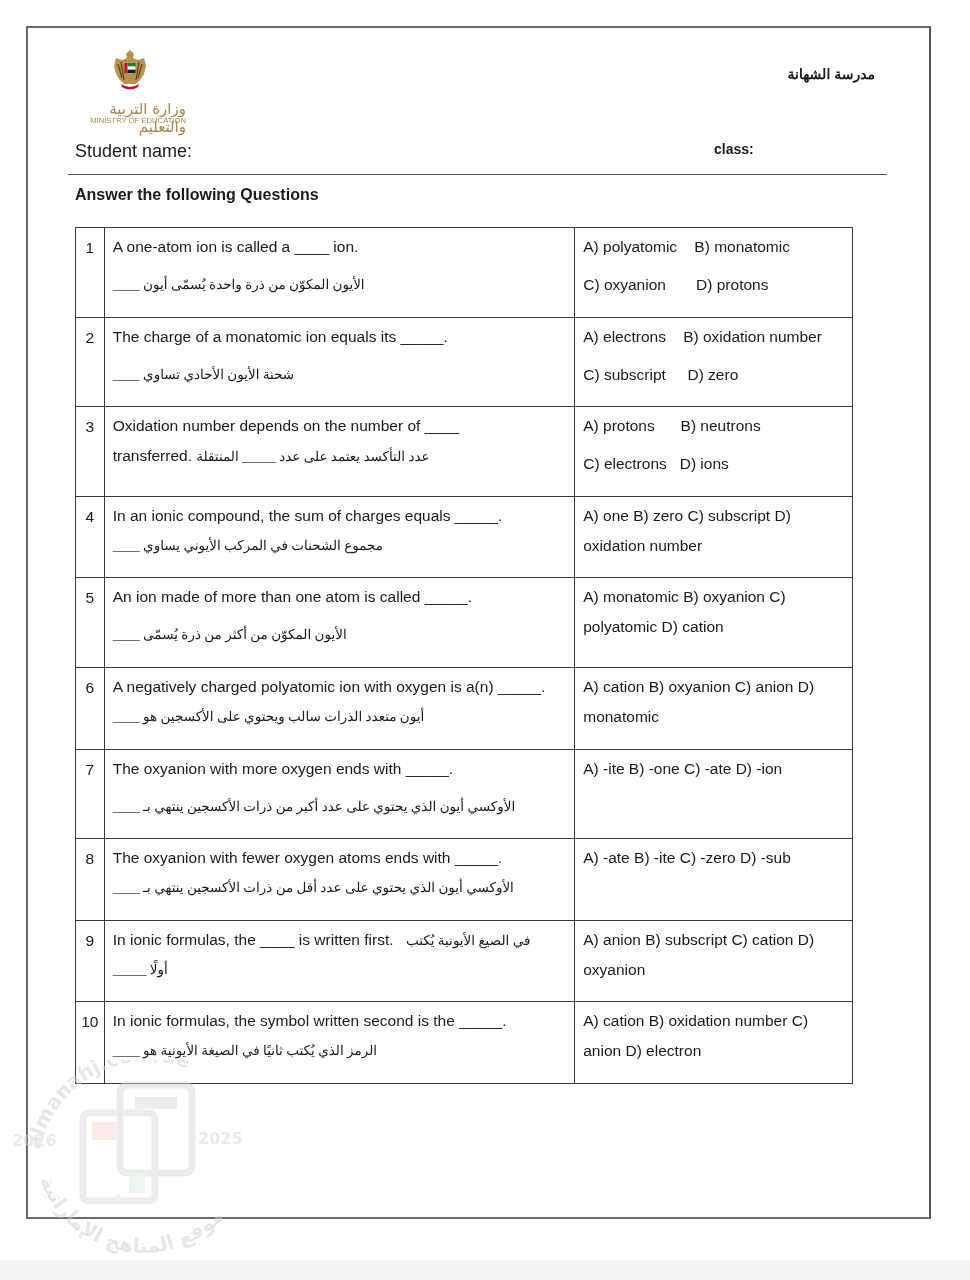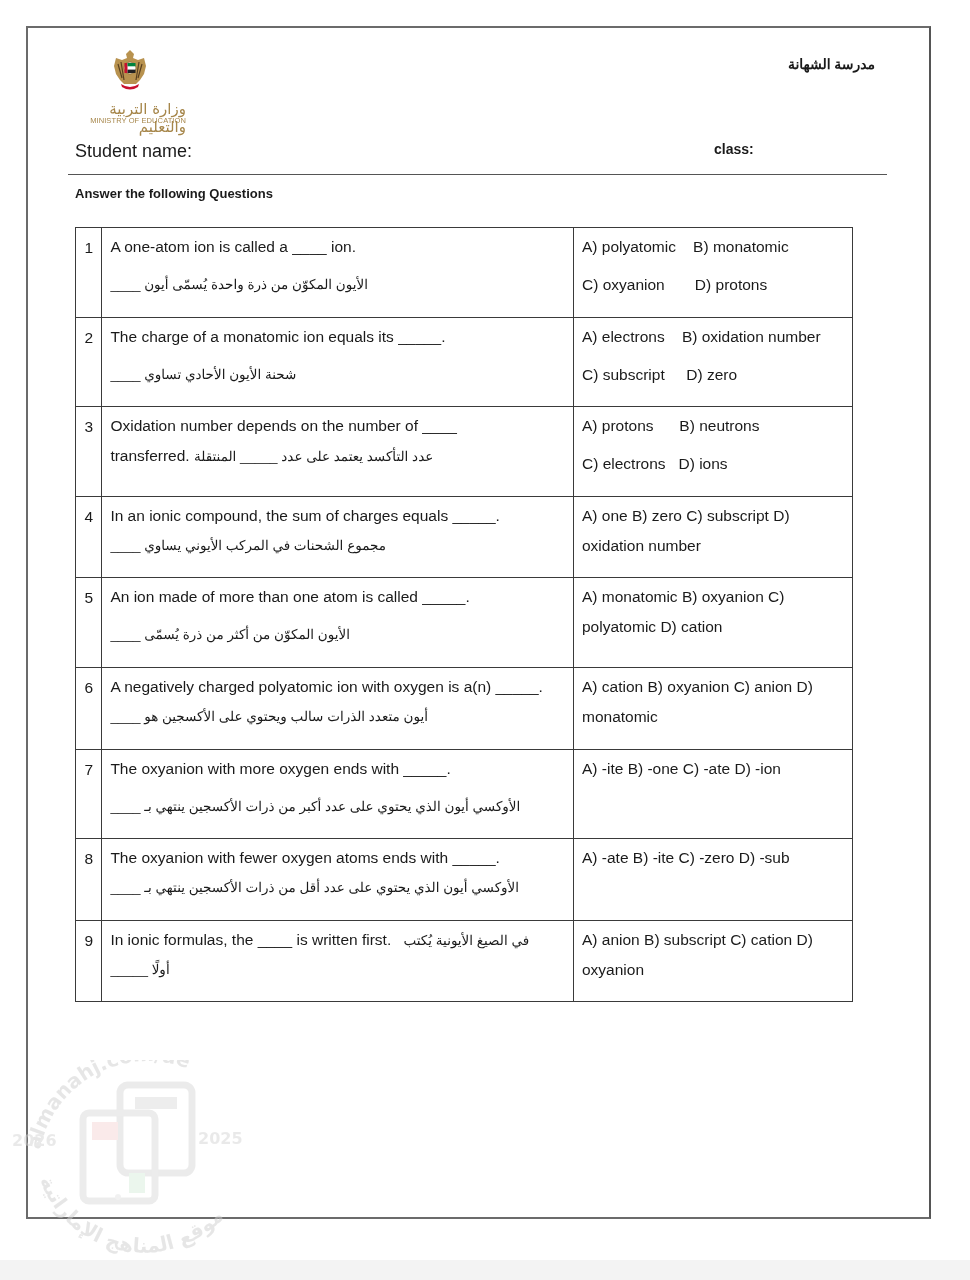--- a/index.html
+++ b/index.html
@@ -9,36 +9,36 @@
                 border:2px solid #6b6b6b; border-right-color:#555; box-sizing:border-box; }
   .bottom-band { position:absolute; left:0; top:1260px; width:970px; height:20px; background:#f3f3f3; }
 
   .logo { position:absolute; left:74px; top:46px; width:112px; height:84px; }
   .logo-emblem { position:absolute; left:36px; top:2px; width:40px; height:44px; }
   .logo-ar { position:absolute; left:0; top:54px; width:112px; font-size:15px;
              color:#a6864a; font-family:"DejaVu Sans", sans-serif; direction:rtl; }
   .logo-en { position:absolute; left:0; top:70px; width:112px; text-align:right; font-size:7.5px;
              color:#a6864a; letter-spacing:0.1px; }
 
-  .school-name { position:absolute; left:740px; top:56px; width:135px; text-align:right; font-size:14px;
-                 font-weight:bold; direction:rtl; font-family:Liberation Serif, serif; }
+  .school-name { position:absolute; left:740px; top:66px; width:135px; text-align:right; font-size:14px;
+                 font-weight:bold; direction:rtl; font-family:Liberation Sans, sans-serif; }
 
   .student-name-label { position:absolute; left:75px; top:141px; font-size:18px; font-weight:normal; }
   .class-label { position:absolute; left:714px; top:141px; font-size:14px; font-weight:bold; }
   .header-rule { position:absolute; left:68px; top:174px; width:819px; height:1px; background:#555; }
-  .instructions { position:absolute; left:75px; top:186px; font-size:13px; font-weight:bold; }
+  .instructions { position:absolute; left:75px; top:186px; font-size:16px; font-weight:bold; }
 
   table.questions { position:absolute; left:75px; top:227px; width:778px; border-collapse:collapse;
                     font-size:15.5px; }
   table.questions td { border:1.5px solid #3a3a3a; vertical-align:top; padding:0; }
   td.num { width:34px; text-align:center; padding-top:11px !important; }
   td.q { width:466px; padding:10px 8px 0 8px !important; }
   td.opts { width:274px; padding:10px 8px 0 8px !important; }
   .line { display:block; white-space:nowrap; }
-  .ar { direction:rtl; text-align:left; unicode-bidi:plaintext; font-family:Liberation Sans, sans-serif; font-size:13.5px; }
+  .ar { direction:rtl; text-align:left; unicode-bidi:plaintext; font-family:Liberation Serif, serif; font-size:13.5px; }
   .gap-lg { margin-top:20px; }
   .gap-md { margin-top:12px; }
 
   .watermark { position:absolute; left:0; top:1060px; width:300px; height:220px; pointer-events:none; opacity:0.5; }
 </style>
 </head>
 <body>
 
 <div class="bottom-band"></div>
 <div class="page-frame"></div>
@@ -172,20 +172,31 @@
         <span class="ar" style="margin-left:8px; unicode-bidi:isolate; direction:rtl;">في الصيغ الأيونية يُكتب</span>
       </span>
       <span class="line ar gap-md">أولًا _____</span>
     </td>
     <td class="opts">
       <span class="line">A) anion B) subscript C) cation D)</span>
       <span class="line gap-md">oxyanion</span>
     </td>
   </tr>
 
+  <tr style="height:82px;">
+    <td class="num">10</td>
+    <td class="q">
+      <span class="line">In ionic formulas, the symbol written second is the _____.</span>
+      <span class="line ar gap-md">الرمز الذي يُكتب ثانيًا في الصيغة الأيونية هو ____</span>
+    </td>
+    <td class="opts">
+      <span class="line">A) cation B) oxidation number C)</span>
+      <span class="line gap-md">anion D) electron</span>
+    </td>
+  </tr>
 </tbody>
   </table>
 
 <svg class="watermark" viewBox="0 0 300 220">
   <defs>
     <path id="arcTop" d="M40 90 A110 110 0 0 1 250 70"></path>
     <path id="arcBot" d="M40 120 A110 110 0 0 0 250 110"></path>
   </defs>
   <text font-family="DejaVu Sans, sans-serif" font-size="20" font-weight="bold" fill="#cfcfcf">
     <textPath href="#arcTop">almanahj.com/ae</textPath>

